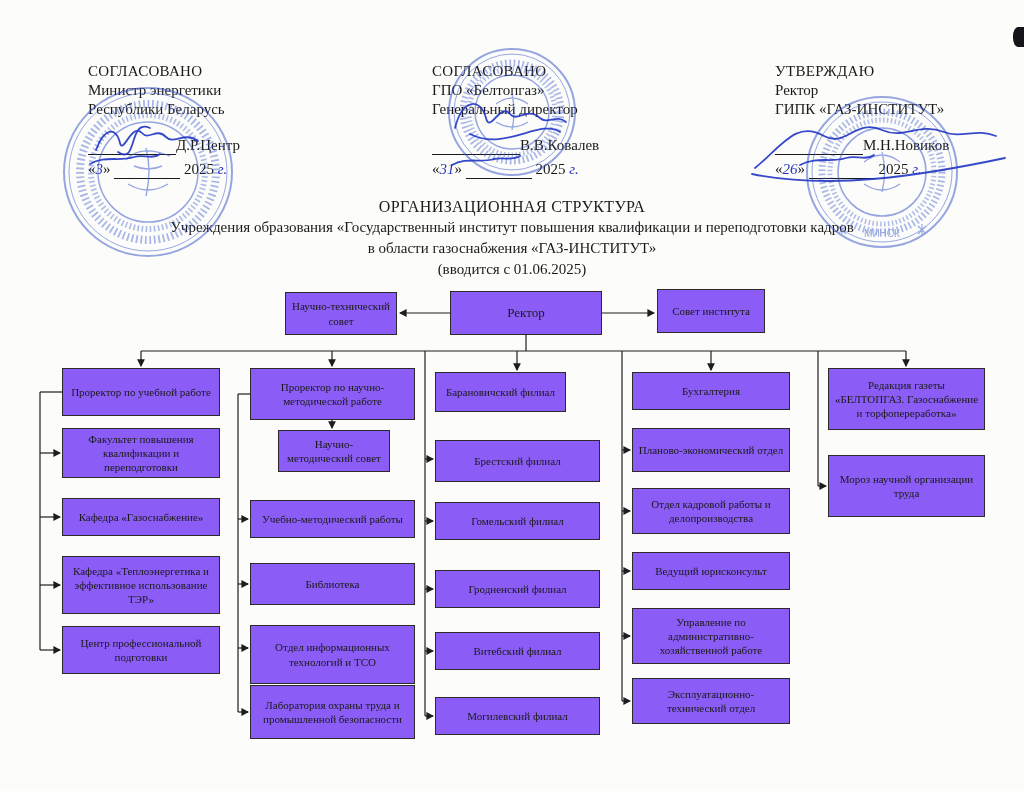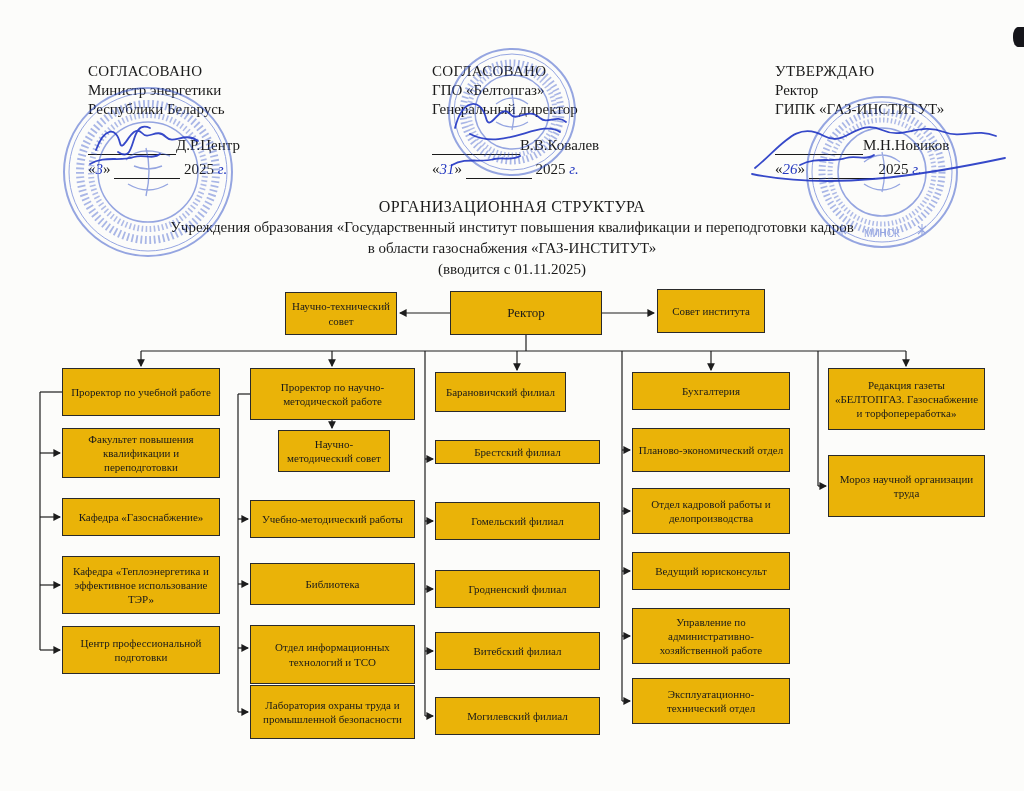--- a/index.html
+++ b/index.html
@@ -22,21 +22,21 @@
   .date-line { display:inline-block; width:66px; height:15px; border-bottom:1px solid #1a1a1a; vertical-align:bottom; }
   .hand { color:#2438c0; font-style:italic; }
 
   
   .title-block { position:absolute; z-index:10; left:0; top:196px; width:1024px; text-align:center; font-size:15px; line-height:21px; }
   .title-block .t1 { font-size:16px; letter-spacing:0.4px; }
 
   
   .node {
     position:absolute; z-index:10;
-    border:1.3px solid #2a2a2a; background:#eab308;
+    border:1.3px solid #2a2a2a; background:#8b5cf6;
     display:flex; align-items:center; justify-content:center;
     text-align:center; font-size:11px; line-height:1.3; padding:2px 5px;
   }
   .node.big { font-size:13px; }
 
   .scan-artifact { position:absolute; z-index:40; background:#15151a; border-radius:45% 0 0 45%; }
 </style>
 </head>
 <body>
 
@@ -116,42 +116,42 @@
     <div>Ректор</div>
     <div>ГИПК «ГАЗ-ИНСТИТУТ»</div>
     <div class="sig-row"><span class="sig-line"></span><span>М.Н.Новиков</span></div>
     <div class="date-row"><span>«</span><span class="hand">26</span><span>»</span> <span class="date-line"></span> <span>2025</span> <span class="hand">г.</span></div>
   </div>
 
   <div class="title-block">
     <div class="t1">ОРГАНИЗАЦИОННАЯ СТРУКТУРА</div>
     <div>Учреждения образования «Государственный институт повышения квалификации и переподготовки кадров</div>
     <div>в области газоснабжения «ГАЗ-ИНСТИТУТ»</div>
-    <div>(вводится с 01.11.2025)</div>
+    <div>(вводится с 01.06.2025)</div>
   </div>
 
   <div class="node" style="left:285px; top:292px; width:112px; height:43px">Научно-технический совет</div>
   <div class="node big" style="left:450px; top:291px; width:152px; height:44px">Ректор</div>
   <div class="node" style="left:657px; top:289px; width:108px; height:44px">Совет института</div>
 
   <div class="node" style="left:62px; top:368px; width:158px; height:48px">Проректор по учебной работе</div>
   <div class="node" style="left:62px; top:428px; width:158px; height:50px">Факультет повышения квалификации и переподготовки</div>
   <div class="node" style="left:62px; top:498px; width:158px; height:38px">Кафедра «Газоснабжение»</div>
   <div class="node" style="left:62px; top:556px; width:158px; height:58px">Кафедра «Теплоэнергетика и эффективное использование ТЭР»</div>
   <div class="node" style="left:62px; top:626px; width:158px; height:48px">Центр профессиональной подготовки</div>
 
   <div class="node" style="left:250px; top:368px; width:165px; height:52px">Проректор по научно-методической работе</div>
   <div class="node" style="left:278px; top:430px; width:112px; height:42px">Научно-методический совет</div>
   <div class="node" style="left:250px; top:500px; width:165px; height:38px">Учебно-методический работы</div>
   <div class="node" style="left:250px; top:563px; width:165px; height:42px">Библиотека</div>
   <div class="node" style="left:250px; top:625px; width:165px; height:59px">Отдел информационных технологий и ТСО</div>
   <div class="node" style="left:250px; top:685px; width:165px; height:54px">Лаборатория охраны труда и промышленной безопасности</div>
 
   <div class="node" style="left:435px; top:372px; width:131px; height:40px">Барановичский филиал</div>
-  <div class="node" style="left:435px; top:440px; width:165px; height:24px">Брестский филиал</div>
+  <div class="node" style="left:435px; top:440px; width:165px; height:42px">Брестский филиал</div>
   <div class="node" style="left:435px; top:502px; width:165px; height:38px">Гомельский филиал</div>
   <div class="node" style="left:435px; top:570px; width:165px; height:38px">Гродненский филиал</div>
   <div class="node" style="left:435px; top:632px; width:165px; height:38px">Витебский филиал</div>
   <div class="node" style="left:435px; top:697px; width:165px; height:38px">Могилевский филиал</div>
 
   <div class="node" style="left:632px; top:372px; width:158px; height:38px">Бухгалтерия</div>
   <div class="node" style="left:632px; top:428px; width:158px; height:44px">Планово-экономический отдел</div>
   <div class="node" style="left:632px; top:488px; width:158px; height:46px">Отдел кадровой работы и делопроизводства</div>
   <div class="node" style="left:632px; top:552px; width:158px; height:38px">Ведущий юрисконсульт</div>
   <div class="node" style="left:632px; top:608px; width:158px; height:56px">Управление по административно-хозяйственной работе</div>

